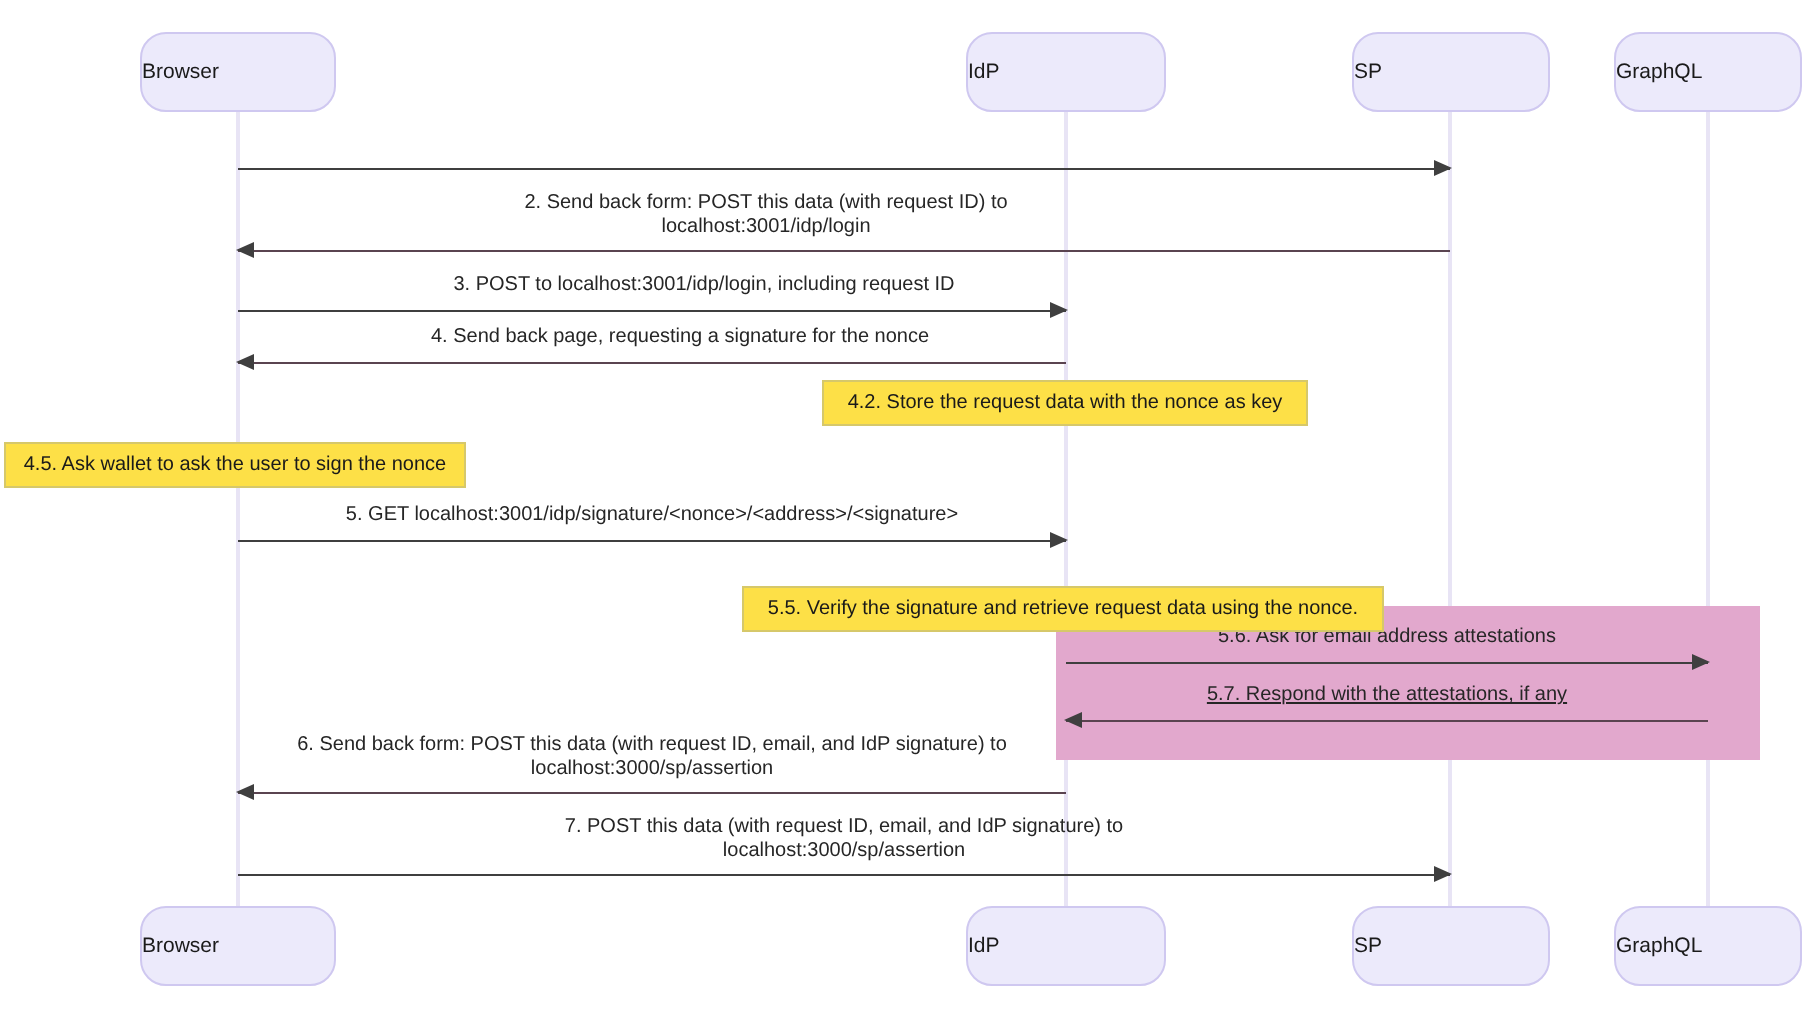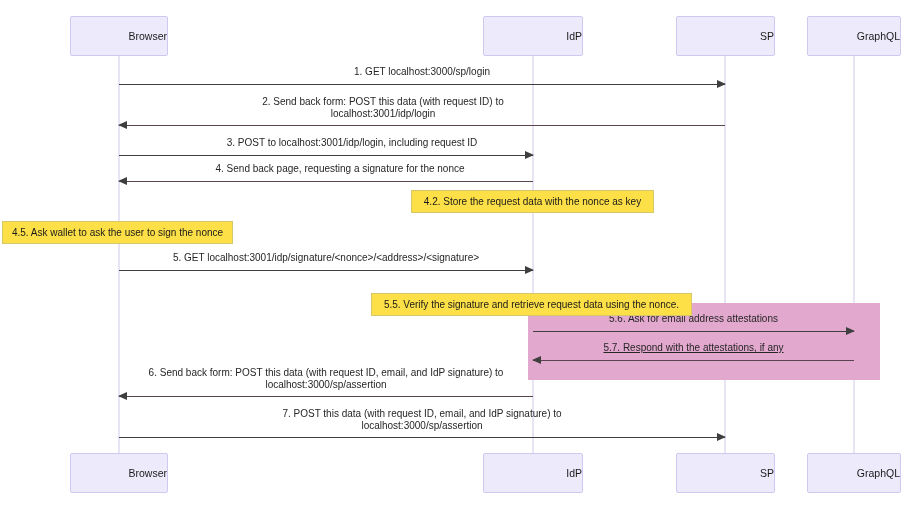--- a/index.html
+++ b/index.html
@@ -17,28 +17,27 @@
   }
   .lifeline {
     position: absolute;
     width: 2px;
     background: #e8e4f5;
   }
   .participant-box {
     position: absolute;
     background: #eceafb;
     border: 1px solid #cfc8f0;
-    border-radius: 2px;
+    border-radius: 13px;
     display: flex;
     align-items: center;
-    justify-content: flex-end;
+    justify-content: flex-start;
     font-size: 10.5px;
     color: #1a1a1a;
     box-sizing: border-box;
-    padding-left: 48px;
   }
   .highlight-block {
     position: absolute;
     background: #e2a8cd;
   }
   .msg {
     position: absolute;
     height: 0;
   }
   .msg-line {
@@ -119,21 +118,20 @@
     <div class="participant-box" style="left: 676px; top: 453px; width: 99px; height: 40px;">
       <span>SP</span>
     </div>
     <div class="participant-box" style="left: 807px; top: 453px; width: 94px; height: 40px;">
       <span>GraphQL</span>
     </div>
     <div class="msg" style="left: 119px; top: 84px; width: 606px;">
       <div class="msg-line"></div>
       <div class="arrowhead right"></div>
     </div>
-    <div class="msg-label" style="left: 119px; top: 66px; width: 606px;">1. GET localhost:3000/sp/login</div>
     <div class="msg" style="left: 119px; top: 125px; width: 606px;">
       <div class="msg-line rev"></div>
       <div class="arrowhead left"></div>
     </div>
     <div class="msg-label" style="left: 119px; top: 96px; width: 528px;">2. Send back form: POST this data (with request ID) to
 localhost:3001/idp/login</div>
     <div class="msg" style="left: 119px; top: 155px; width: 414px;">
       <div class="msg-line"></div>
       <div class="arrowhead right"></div>
     </div>

